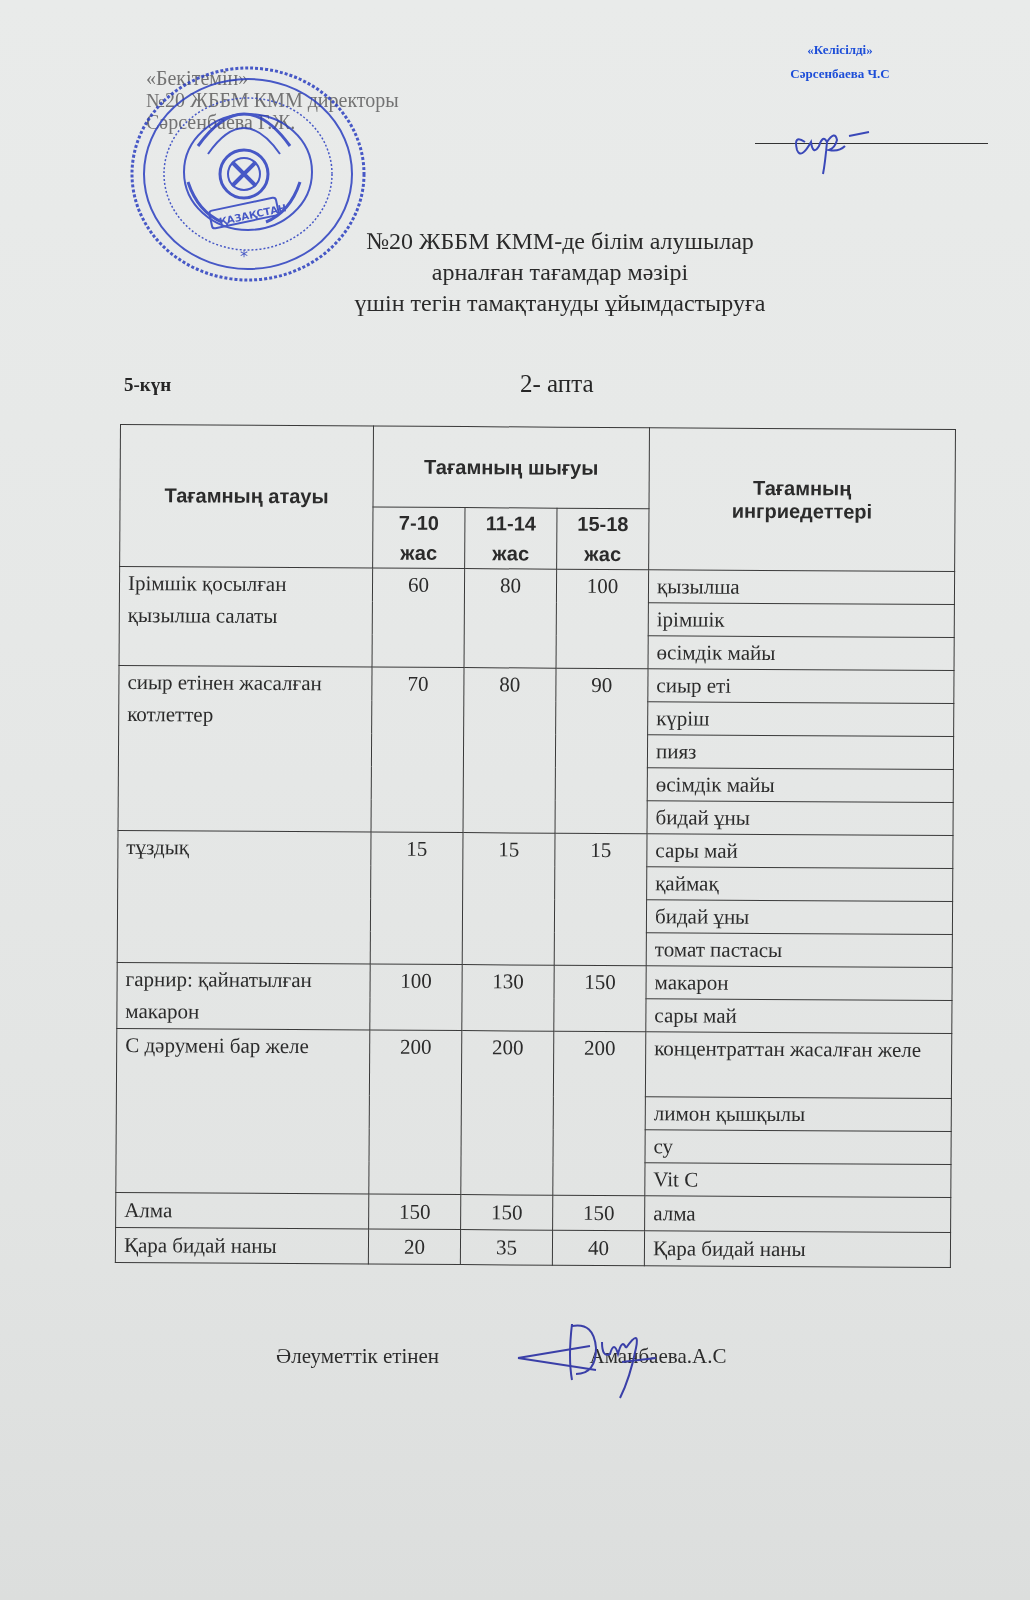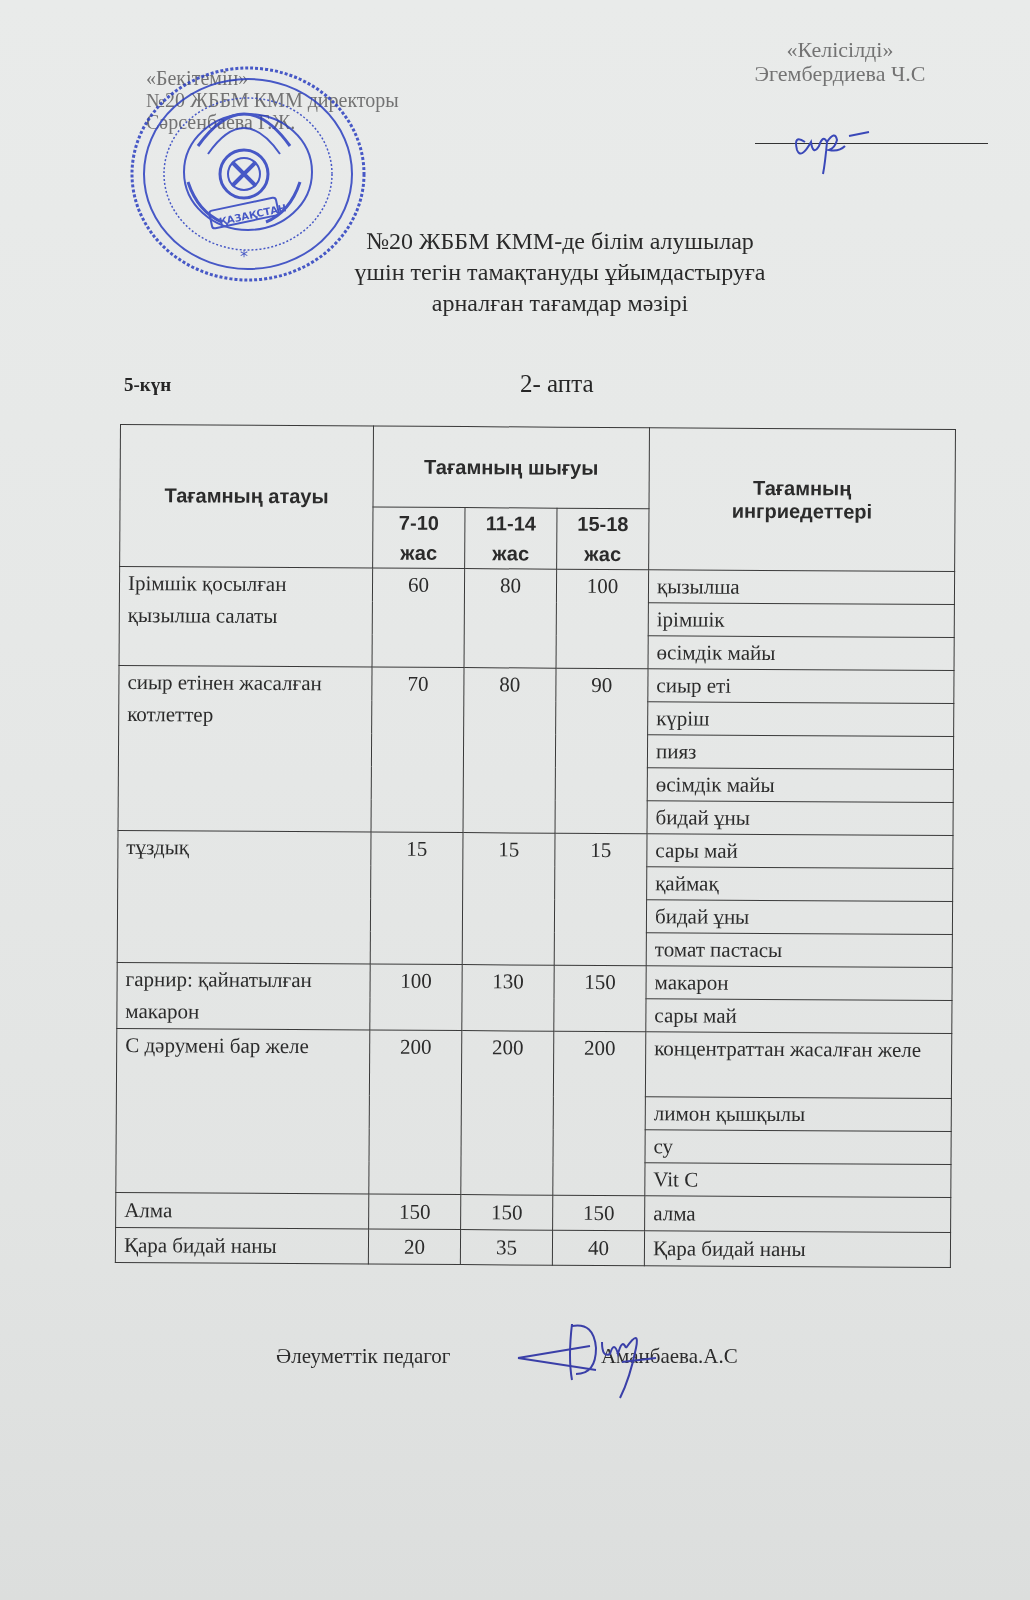--- a/index.html
+++ b/index.html
@@ -10,21 +10,21 @@
     color:#262626;
     position:relative;
   }
   .page { position:absolute; left:0; top:0; width:1030px; height:1600px; }
   .approve-left {
     position:absolute; left:146px; top:67px;
     font-size:20px; line-height:22px; color:#737373; z-index:1;
   }
   .approve-right {
     position:absolute; left:660px; top:38px; width:360px;
-    text-align:center; font-size:22px; line-height:24px; color:#737373;
+    text-align:center; font-size:13px; line-height:24px; color:#1d4ed8;font-weight:bold;
   }
   .sign-line {
     position:absolute; left:755px; top:143px; width:233px; height:1px; background:#333;
   }
   .stamp {
     position:absolute; left:128px; top:62px; width:244px; height:222px; z-index:2; opacity:0.85;
   }
   .title {
     position:absolute; left:260px; top:226px; width:600px;
     text-align:center; font-size:24px; line-height:31px; color:#2a2a2a;
@@ -78,32 +78,32 @@
       <path d="M80 92 Q116 40 152 92" stroke-width="2"></path>
       <path d="M60 120 Q70 150 94 160 M172 120 Q162 150 138 160" stroke-width="3"></path>
       <rect x="82" y="142" width="68" height="18" rx="3" stroke-width="2" transform="rotate(-12 116 151)"></rect>
     </g>
     <text x="90" y="158" font-size="10" fill="#2b3fc0" font-family="DejaVu Sans, sans-serif" font-weight="bold" transform="rotate(-12 116 151)">ҚАЗАҚСТАН</text>
     <text x="112" y="200" font-size="16" fill="#2b3fc0" font-family="DejaVu Sans, sans-serif">*</text>
   </svg>
 
   <div class="approve-right">
     <div>«Келісілді»</div>
-    <div>Эгембердиева Ч.С</div>
+    <div>Сәрсенбаева Ч.С</div>
   </div>
   <div class="sign-line"></div>
   <svg class="sig-svg" style="left:785px; top:112px;" width="90" height="66">
     <path d="M20 30 Q8 22 12 38 Q16 48 26 30 Q28 44 34 34 Q38 22 42 30 Q40 52 38 62 M42 30 Q50 18 52 28 Q50 36 44 38 Q54 40 60 34" fill="none" stroke="#3a48b8" stroke-width="2"></path>
     <path d="M64 24 L84 20" stroke="#3a48b8" stroke-width="2"></path>
   </svg>
 
   <div class="title">
     <div>№20 ЖББМ КММ-де білім алушылар</div>
+    <div>арналған тағамдар мәзірі</div>
     <div>үшін тегін тамақтануды ұйымдастыруға</div>
-    <div>арналған тағамдар мәзірі</div>
   </div>
 
   <div class="day-label">5-күн</div>
   <div class="week-label">2- апта</div>
 
   <table class="menu">
     <thead>
       <tr>
         <th rowspan="2" style="width:236px; height:140px;">Тағамның атауы</th>
         <th colspan="3" style="height:80px;">Тағамның шығуы</th>
@@ -220,21 +220,21 @@
         <td class="name">Қара бидай наны</td>
         <td class="num">20</td>
         <td class="num">35</td>
         <td class="num">40</td>
         <td class="ing">Қара бидай наны</td>
       </tr>
     </tbody>
   </table>
 
   <div class="signature-block">
-    <span>Әлеуметтік педагог</span>
+    <span>Әлеуметтік етінен</span>
     <span style="display:inline-block; width:140px;"></span>
     <span>Аманбаева.А.С</span>
   </div>
   <svg class="sig-svg" style="left:510px; top:1318px;" width="150" height="84">
     <path d="M8 40 L80 28 M8 40 L86 52" fill="none" stroke="#3a3fa8" stroke-width="2"></path>
     <path d="M62 6 Q58 40 62 62 M62 8 Q84 4 86 30 Q86 56 66 56" fill="none" stroke="#3a3fa8" stroke-width="2"></path>
     <path d="M92 24 Q92 40 100 36 Q104 22 108 36 Q112 20 116 30" fill="none" stroke="#3a3fa8" stroke-width="2"></path>
     <path d="M116 30 Q130 10 126 30 Q120 60 110 80" fill="none" stroke="#3a3fa8" stroke-width="2"></path>
     <path d="M112 44 L146 40" stroke="#3a3fa8" stroke-width="2"></path>
   </svg>

